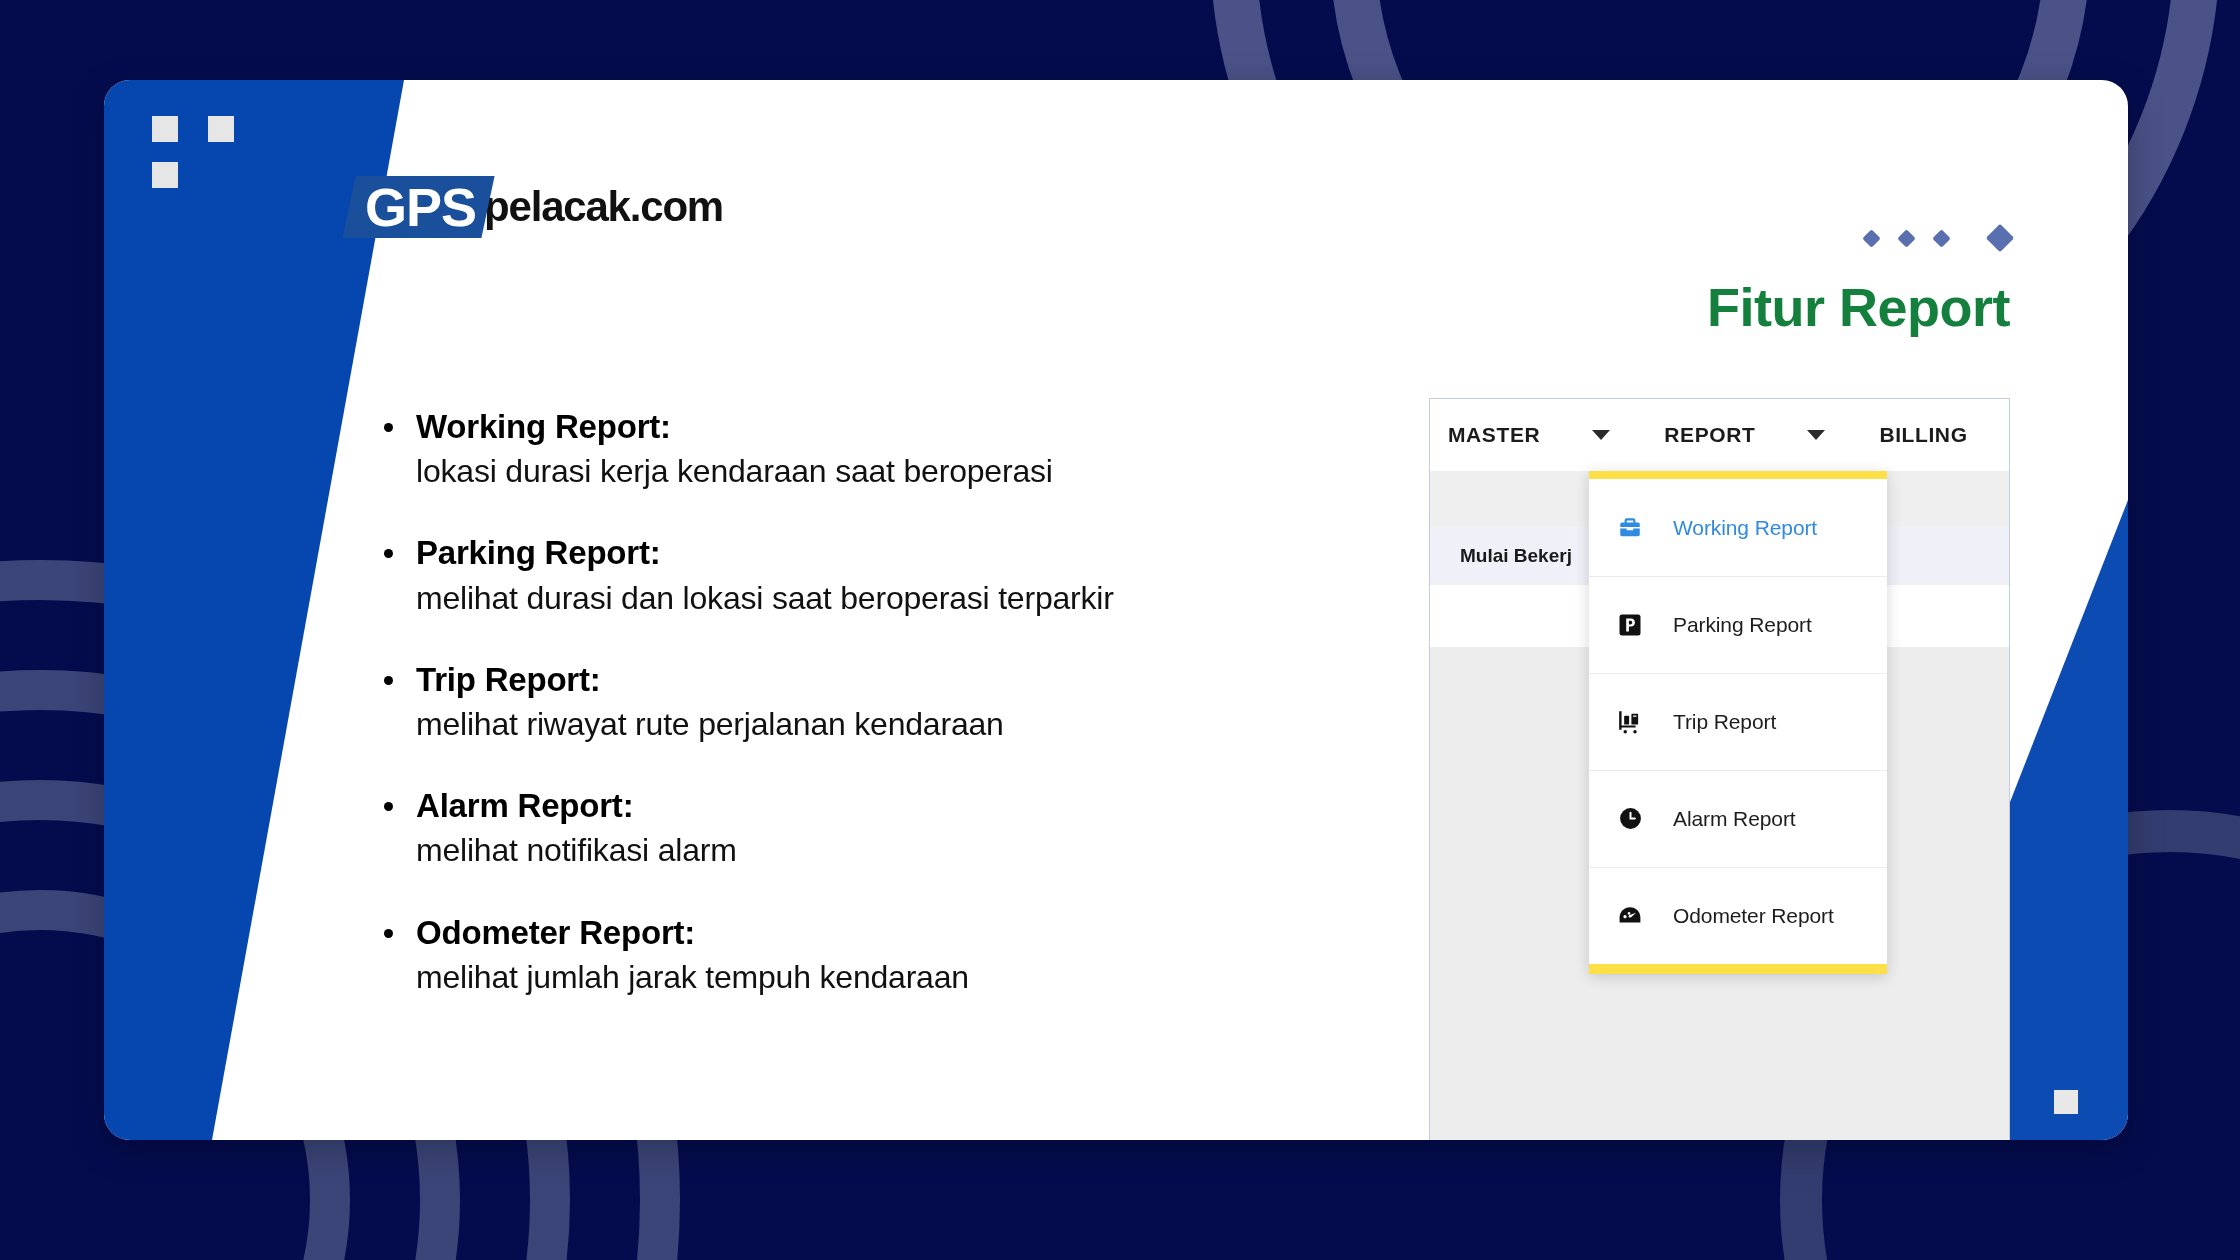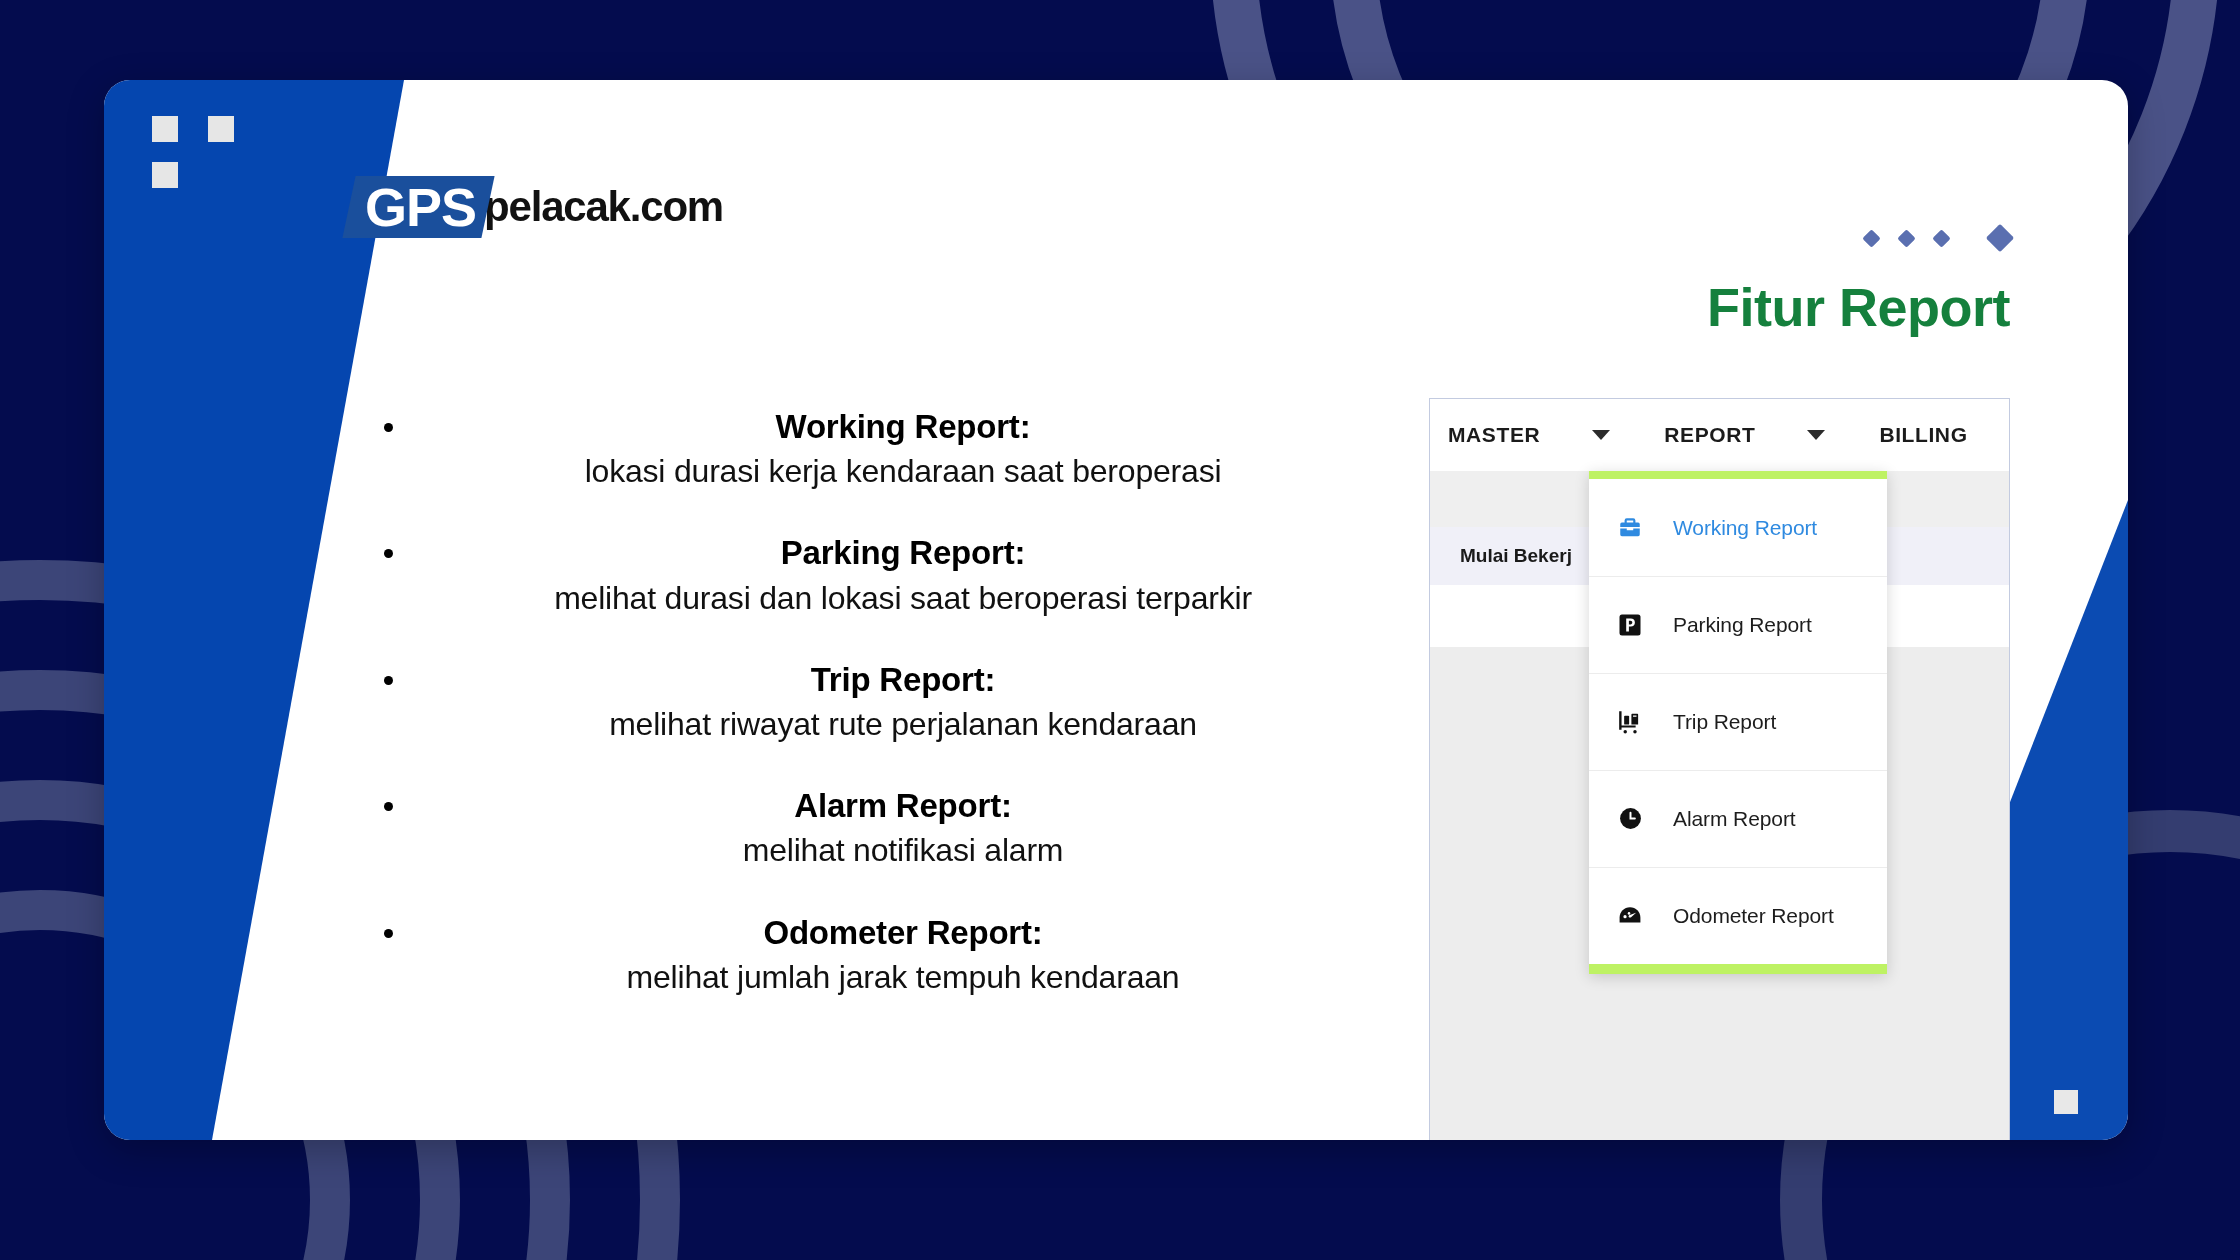--- a/index.html
+++ b/index.html
@@ -150,21 +150,21 @@
     text-align: right;
   }
 
   
   #feature-list {
     position: absolute;
     left: 276px;
     top: 325px;
     width: 1010px;
   }
-  .feature-item { margin-bottom: 38px; position: relative; padding-left: 36px; text-align: center; }
+  .feature-item { margin-bottom: 38px; position: relative; padding-left: 36px; }
   .feature-item:last-child { margin-bottom: 16px; }
   .bullet-dot {
     position: absolute;
     left: 4px;
     top: 18px;
     width: 9px; height: 9px;
     background: #000;
     border-radius: 50%;
   }
   .feature-title {
@@ -243,21 +243,21 @@
     overflow: hidden;
     z-index: 2;
   }
 
   
   #report-menu {
     position: absolute;
     left: 159px;
     top: 0;
     width: 298px;
-    background: #bef264;
+    background: #fde047;
     box-shadow: 0 3px 14px rgba(0,0,0,0.16);
     z-index: 5;
     padding: 8px 0 10px 0;
   }
   .menu-item {
     display: flex;
     align-items: center;
     height: 97px;
     padding-left: 26px;
     background: #ffffff;

